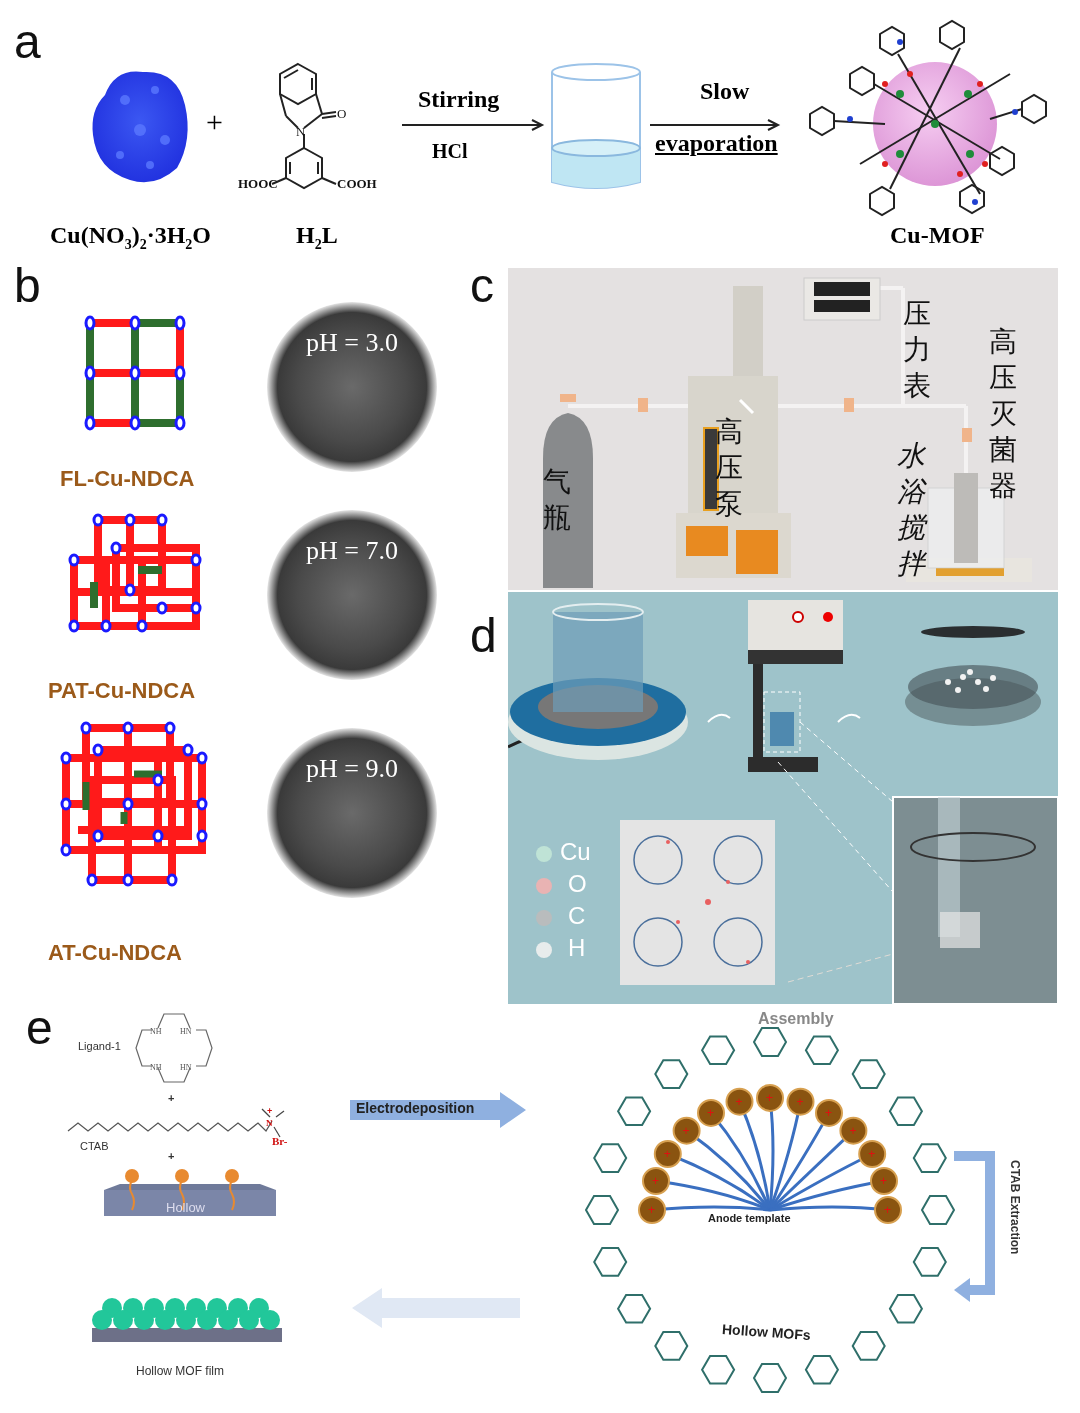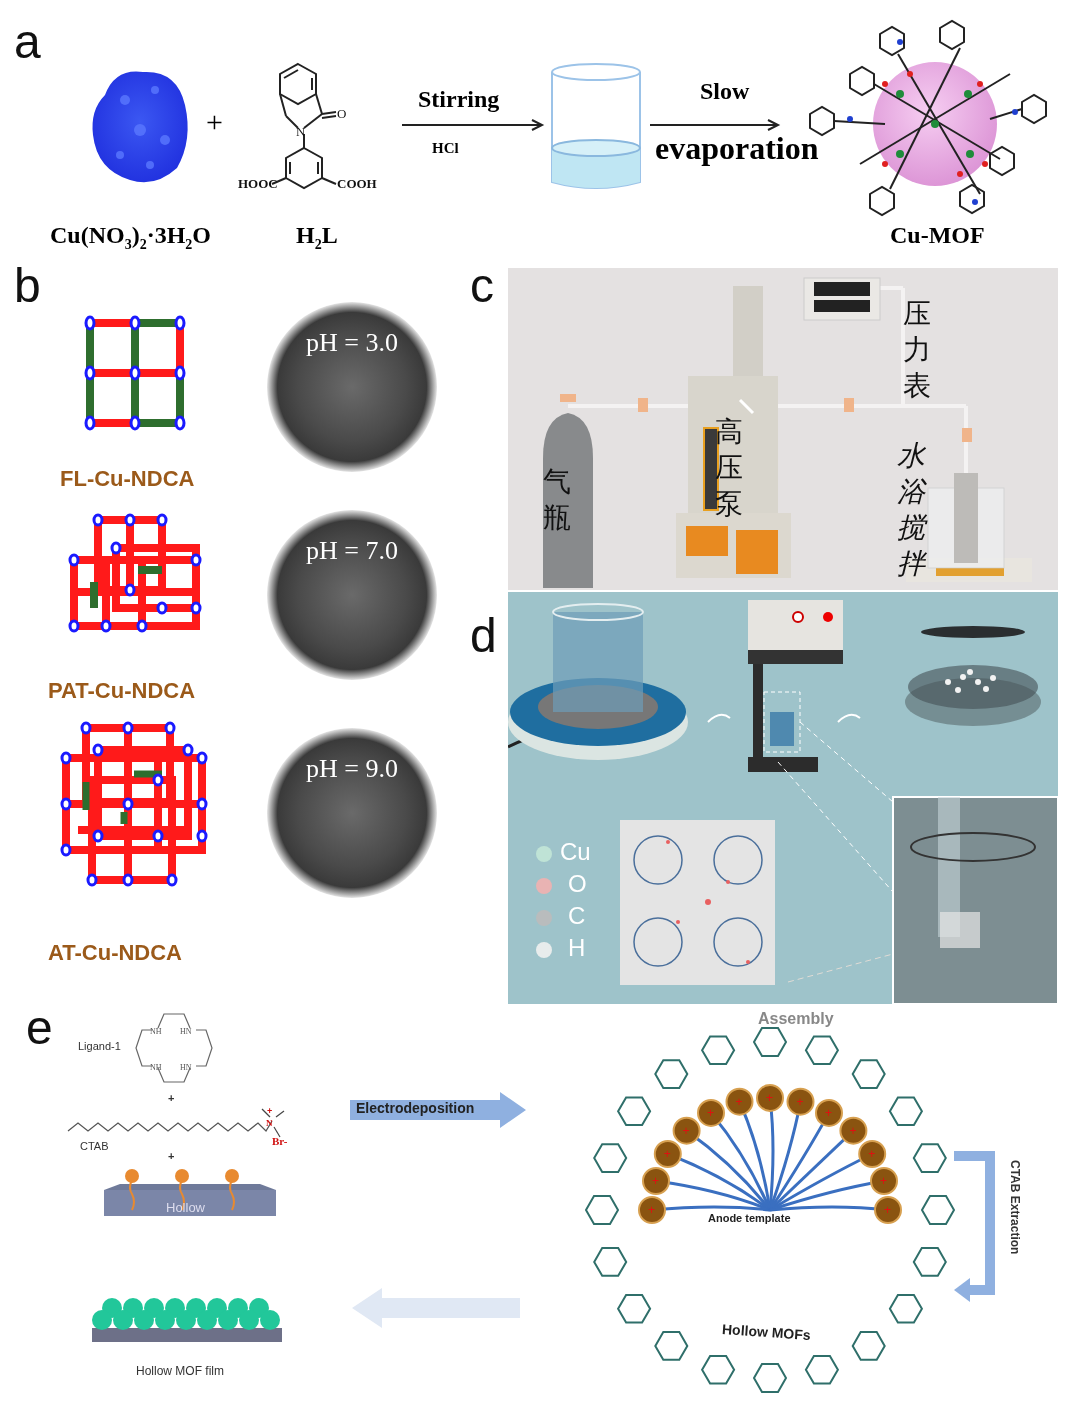--- a/index.html
+++ b/index.html
@@ -71,35 +71,35 @@
   </div>
   <div class="abs serif-b" style="left:296px;top:222px;font-size:24px;">
     <span>H</span><sub style="font-size:14px">2</sub><span>L</span>
   </div>
 
   <div class="abs serif-b" style="left:418px;top:86px;font-size:24px;">Stirring</div>
   <svg class="abs" style="left:400px;top:118px;" width="150" height="14">
     <line x1="2" y1="7" x2="140" y2="7" stroke="#222" stroke-width="2"></line>
     <polyline points="132,2 142,7 132,12" fill="none" stroke="#222" stroke-width="2"></polyline>
   </svg>
-  <div class="abs serif-b" style="left:432px;top:140px;font-size:15px;">HCl</div>
+  <div class="abs serif-b" style="left:432px;top:140px;font-size:20px;">HCl</div>
 
   <svg class="abs" style="left:548px;top:58px;" width="96" height="140">
     <path d="M4,14 L4,124 Q48,136 92,124 L92,14" fill="none" stroke="#9cc3e8" stroke-width="2"></path>
     <ellipse cx="48" cy="14" rx="44" ry="8" fill="none" stroke="#9cc3e8" stroke-width="2"></ellipse>
     <path d="M4,90 Q48,102 92,90 L92,124 Q48,136 4,124Z" fill="#bfe6f3"></path>
     <ellipse cx="48" cy="90" rx="44" ry="8" fill="#d6f0f8" stroke="#8ab8de" stroke-width="2"></ellipse>
   </svg>
 
   <div class="abs serif-b" style="left:700px;top:78px;font-size:24px;">Slow</div>
   <svg class="abs" style="left:648px;top:118px;" width="140" height="14">
     <line x1="2" y1="7" x2="128" y2="7" stroke="#222" stroke-width="2"></line>
     <polyline points="120,2 130,7 120,12" fill="none" stroke="#222" stroke-width="2"></polyline>
   </svg>
-  <div class="abs serif-b" style="left:655px;top:130px;font-size:32px;">evaporation</div>
+  <div class="abs serif-b" style="left:655px;top:130px;font-size:24px;text-decoration:underline;">evaporation</div>
 
   <svg class="abs" style="left:790px;top:14px;" width="280" height="210">
     <defs>
       <radialGradient id="pk" cx="45%" cy="40%" r="60%">
         <stop offset="0%" stop-color="#f5c8f0"></stop>
           <stop offset="100%" stop-color="#d98ad2"></stop>
       </radialGradient>
     </defs>
     <circle cx="145" cy="110" r="62" fill="url(#pk)" opacity="0.9"></circle>
     <g fill="none" stroke="#222" stroke-width="2">
@@ -290,20 +290,21 @@
         <rect x="306" y="32" width="56" height="12" fill="#222"></rect>
 
       <rect x="398" y="290" width="126" height="24" fill="#e8e5df"></rect>
       <rect x="428" y="300" width="68" height="8" fill="#e2a030"></rect>
       <rect x="420" y="220" width="76" height="80" fill="#f0f2f4" opacity="0.6" stroke="#c8cbcc"></rect>
       <rect x="446" y="205" width="24" height="90" fill="#bdbbb8"></rect>
     </svg>
     <div class="cn" style="left:32px;top:196px;">气瓶</div>
     <div class="cn" style="left:204px;top:146px;">高压泵</div>
     <div class="cn" style="left:392px;top:28px;">压力表</div>
+    <div class="cn" style="left:478px;top:56px;">高压灭菌器</div>
     <div class="cn" style="left:386px;top:170px;font-style:italic;">水浴搅拌</div>
   </div>
 </div>
 
 <div>
   <div class="panel-letter" style="left:470px;top:612px;">d</div>
   <div class="abs" style="left:508px;top:592px;width:550px;height:412px;background:#9ec3ca;">
     <svg class="abs" style="left:0;top:0;" width="550" height="412">
 
       <path d="M0,155 Q20,145 40,140" stroke="#222" stroke-width="3" fill="none"></path>

